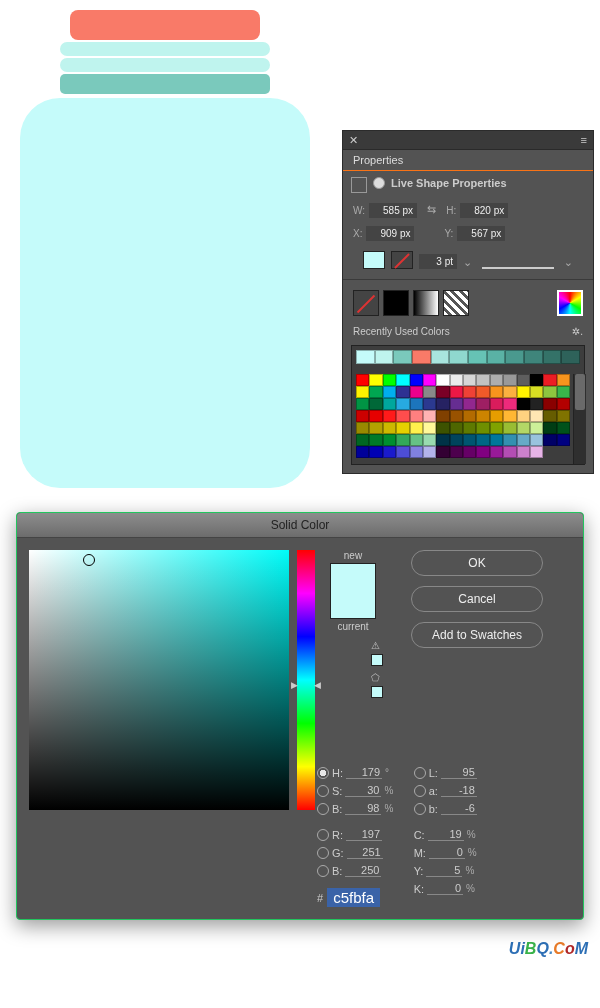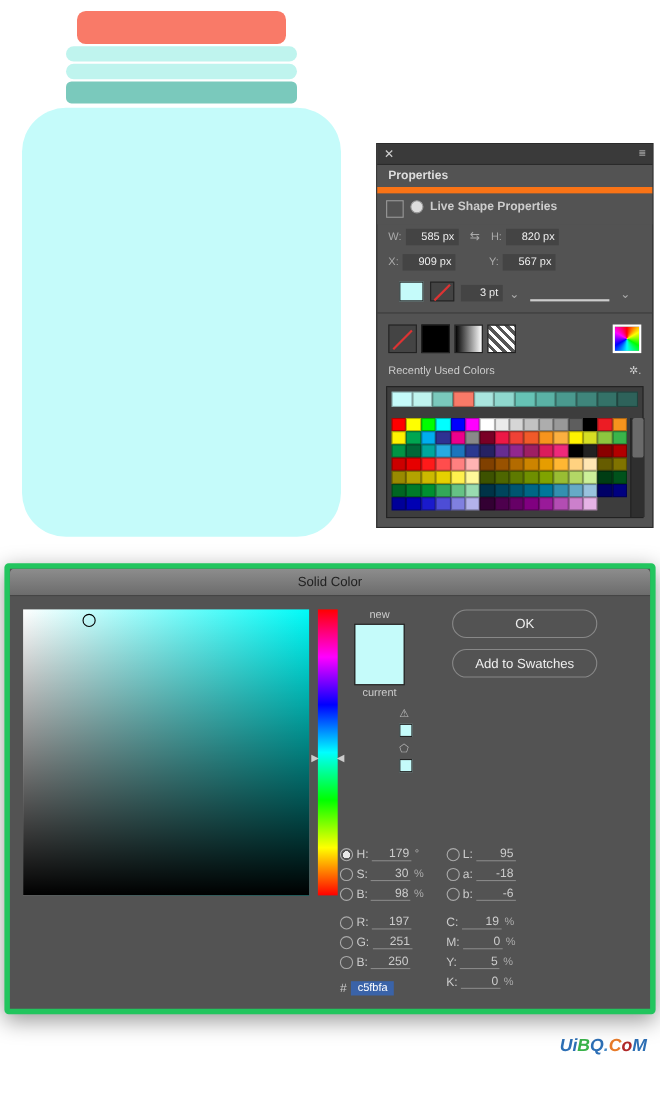--- a/index.html
+++ b/index.html
@@ -4,21 +4,21 @@
 <style>
 body{margin:0;background:#fff;font-family:Helvetica,Arial,sans-serif;font-size:11px;color:#ccc;width:600px}
 .top-section{position:relative;height:500px}
 .jar{position:absolute;left:20px;top:10px}
 .jar .lid{width:190px;height:30px;background:#f97a68;border-radius:8px;margin:0 auto}
 .jar .neck-line{width:210px;height:14px;background:#bff4ee;border-radius:7px;margin:2px auto}
 .jar .band{width:210px;height:20px;background:#7ac9bc;border-radius:5px;margin:2px auto}
 .jar .body{width:290px;height:390px;background:#c5fbfa;border-radius:40px;margin-top:4px}
 .properties-panel{position:absolute;right:6px;top:130px;width:250px;background:#535353;color:#ccc;border:1px solid #2b2b2b;padding-bottom:8px}
 .panel-tabbar{background:#3a3a3a;height:18px;display:flex;align-items:center;padding:0 6px;justify-content:space-between;border-bottom:1px solid #2a2a2a}
-.panel-title{background:#535353;padding:4px 10px;border-bottom:6px solid #f97316;font-weight:bold;font-size:11px;color:#ddd}
+.panel-title{background:#535353;padding:4px 10px;border-bottom:1px solid #f97316;font-weight:normal;font-size:11px;color:#ddd}
 .section-head{display:flex;align-items:flex-start;gap:6px;padding:6px 8px;background:#535353}
 .sq-icon{width:14px;height:14px;border:1px solid #999}
 .dot-icon{width:10px;height:10px;border:1px solid #999;border-radius:50%;background:#ddd}
 .dim-row{display:flex;gap:10px;padding:4px 10px}
 .dim-item{display:flex;align-items:center;gap:4px}
 .dim-label{color:#aaa;font-size:10px}
 .dim-val{background:#444;padding:2px 4px;min-width:40px;font-size:10px;color:#eee;text-align:right}
 .stroke-row{display:flex;align-items:flex-end;gap:6px;padding:6px 20px}
 .swatch{width:20px;height:16px;border:1px solid #222}
 .fill-row{display:flex;gap:4px;padding:6px 10px}
@@ -29,21 +29,21 @@
 .fill-opt.pattern{background:repeating-linear-gradient(45deg,#fff 0 3px,#555 3px 6px)}
 .fill-opt.picker{background:conic-gradient(red,yellow,lime,cyan,blue,magenta,red);margin-left:auto;border:2px solid #fff;width:22px;height:22px}
 .recent-head{display:flex;justify-content:space-between;align-items:center;padding:4px 10px;font-size:10px}
 .color-palette-outer{background:#3d3d3d;margin:4px 8px 0;border:1px solid #222;position:relative}
 .palette{display:grid;grid-template-columns:repeat(16,1fr)}
 .sw{height:12px;border:1px solid rgba(0,0,0,0.3);box-sizing:border-box}
 .scrollbar{position:absolute;right:-2px;top:28px;bottom:0;width:12px;background:#2f2f2f;border-left:1px solid #222}
 .scroll-thumb{position:absolute;top:0;left:1px;right:1px;height:36px;background:#6a6a6a;border-radius:2px}
 
 
-.dialog{position:relative;margin:12px 4px 20px;background:#535353;border:5px solid #22c55e;border-radius:4px;box-shadow:0 6px 20px rgba(0,0,0,0.4)}
+.dialog{position:relative;margin:12px 16px 20px;background:#535353;border:1px solid #22c55e;border-radius:4px;box-shadow:0 6px 20px rgba(0,0,0,0.4)}
 .dialog-title{background:linear-gradient(#8d8d8d,#6c6c6c);padding:5px;text-align:center;color:#222;font-size:12px;border-bottom:1px solid #444;border-radius:4px 4px 0 0}
 .dialog-body{display:flex;padding:12px}
 .picker-area{position:relative;width:260px;height:260px;background:linear-gradient(to bottom,transparent,#000),linear-gradient(to right,#fff,#00fbf8)}
 .picker-ring{position:absolute;width:10px;height:10px;border:1px solid #000;border-radius:50%;left:54px;top:4px}
 .hue-strip{width:18px;height:260px;margin:0 8px;background:linear-gradient(to bottom,#ff0000,#ff00ff,#0000ff,#00ffff,#00ff00,#ffff00,#ff0000);position:relative}
 .hue-mark{position:absolute;left:-6px;right:-6px;top:50%;display:flex;justify-content:space-between}
 .hue-mark span{font-size:9px}
 .preview-col{width:60px;font-size:10px;text-align:center}
 .prev-label{color:#ccc;margin-bottom:2px}
 .prev-box{width:44px;height:54px;border:1px solid #222;margin:0 auto 2px}
@@ -53,21 +53,21 @@
 .checkbox-row{display:flex;align-items:center;gap:6px;margin-top:4px}
 .cw{width:11px;height:11px;border:1px solid #999;background:#444}
 .num-cols{display:flex;gap:16px;padding:0 0 12px 300px;margin-top:-56px}
 .ncol{display:flex;flex-direction:column;gap:5px}
 .nrow{display:flex;align-items:center;gap:3px}
 .radio{width:10px;height:10px;border:1px solid #aaa;border-radius:50%}
 .radio.on{background:radial-gradient(#e6e6e6 0 45%,transparent 46%)}
 .nval{background:transparent;border-bottom:1px solid #888;min-width:32px;text-align:right;font-size:11px;padding:0 2px}
 .unit{color:#aaa;font-size:10px;width:12px}
 .hex-row{display:flex;align-items:center;gap:4px}
-.hex-val{background:#3a63a8;padding:1px 6px;color:#fff;font-size:10px}
+.hex-val{background:#3a63a8;padding:1px 6px;color:#fff;font-size:15px}
 .footer{text-align:right;padding:0 12px 6px;color:#4a8bc6;font-weight:bold;font-size:16px;font-style:italic}
 .footer span.g{color:#39b24a}
 .footer span.o{color:#e87b29}
 </style>
 </head>
 <body>
 
 <div class="top-section">
   <div class="jar">
     <div class="lid"></div>
@@ -281,20 +281,21 @@
       <div class="prev-label">current</div>
       <div style="text-align:left;margin-top:6px;margin-left:48px;line-height:16px;color:#bbb">
         <div>⚠</div>
         <div class="sw" style="background:#c5fbfa;width:12px;height:12px;border:1px solid #222"></div>
         <div style="margin-top:4px">⬠</div>
         <div class="sw" style="background:#c5fbfa;width:12px;height:12px;border:1px solid #222"></div>
       </div>
     </div>
     <div class="btn-col">
       <div class="btn">OK</div>
+      <div class="btn">Cancel</div>
       <div class="btn">Add to Swatches</div>
     </div>
   </div>
 
   <div class="num-cols">
     <div class="ncol">
       <div class="nrow">
           <span class="radio on"></span>
           <span>H:</span>
           <span class="nval">179</span>

